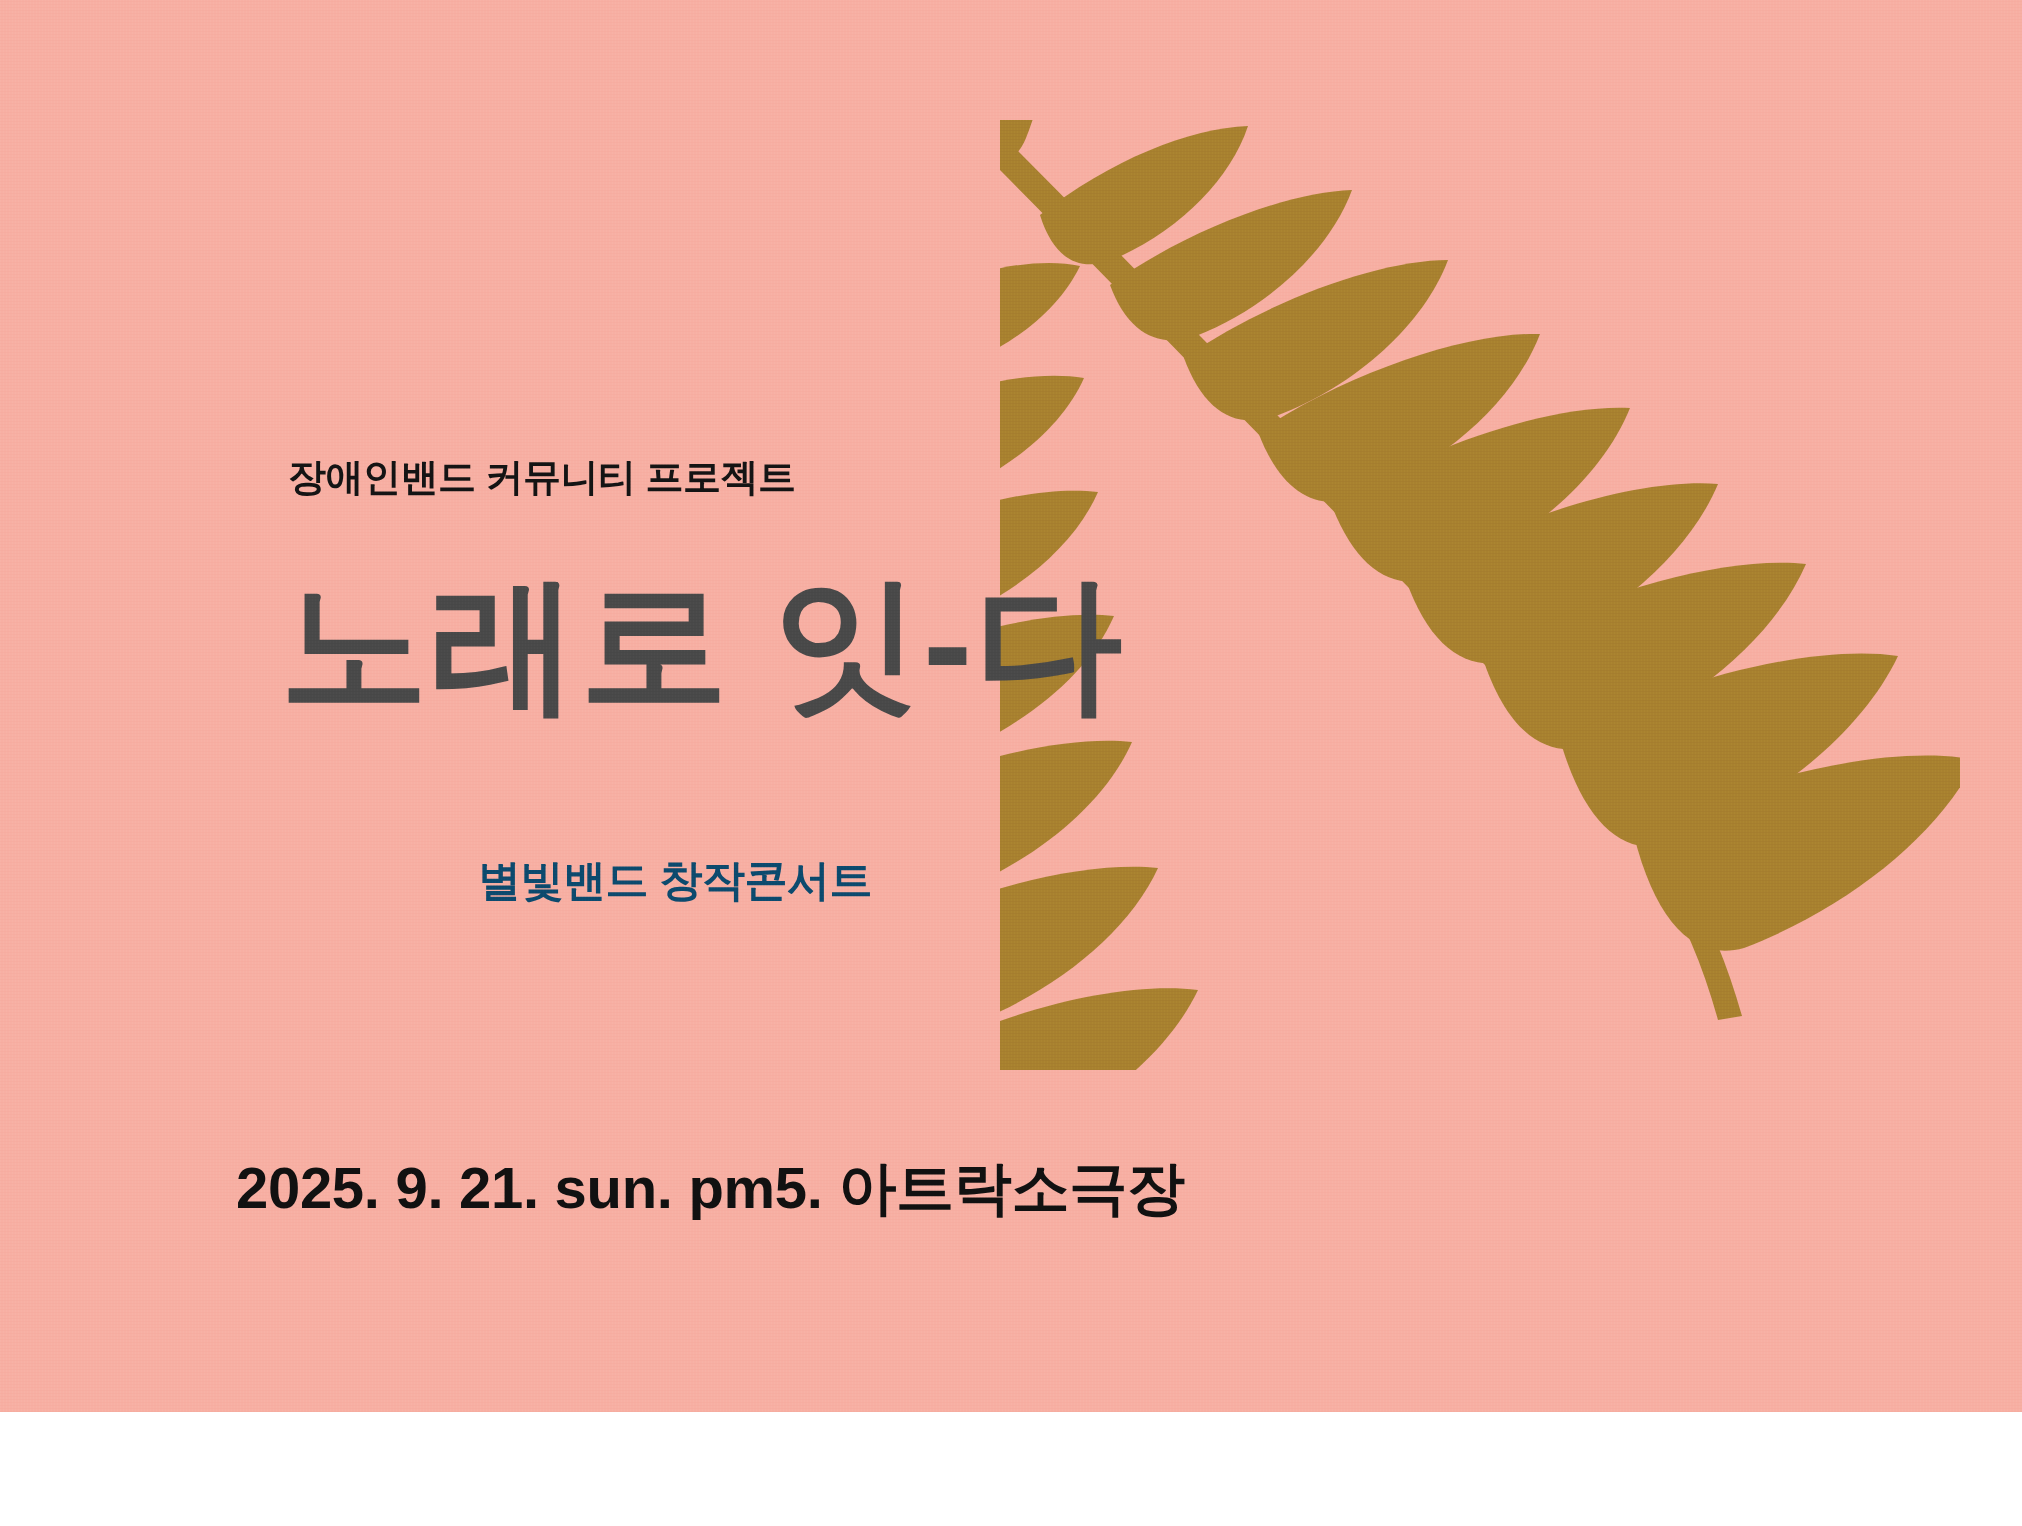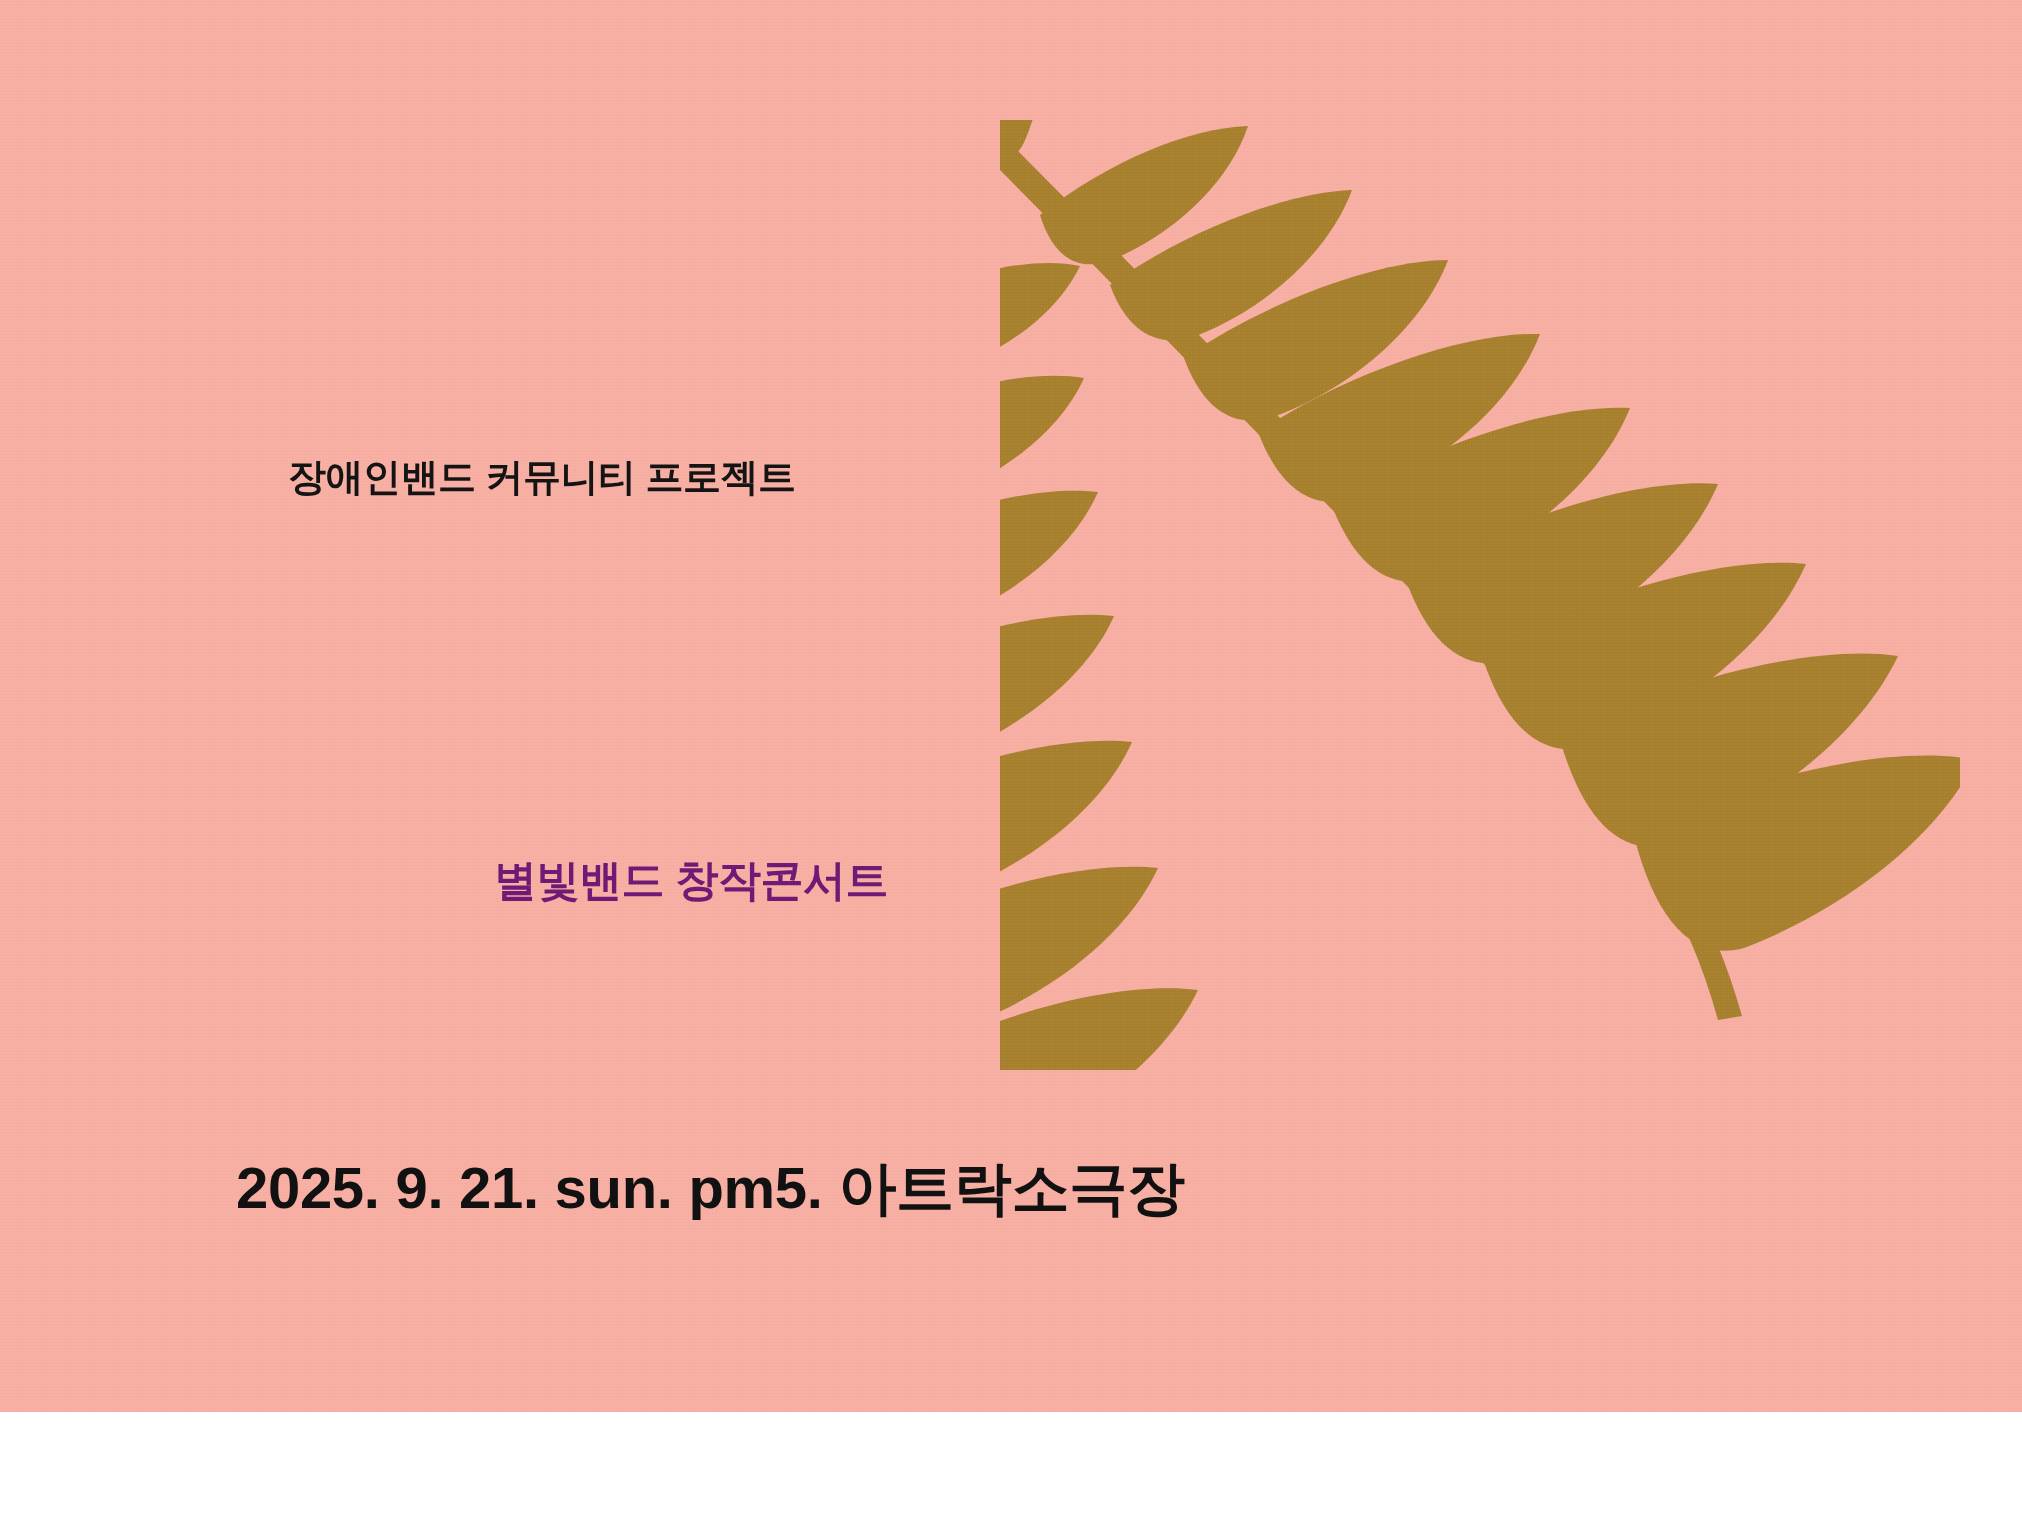--- a/index.html
+++ b/index.html
@@ -52,23 +52,22 @@
     color:#494949;
     white-space:nowrap;
     line-height:1;
   }
   .subline{
     position:absolute;
     left:478px; top:852px;
     font-size:43px;
     font-weight:700;
     letter-spacing:-0.5px;
-    color:#701a75;
+    color:#0c4a6e;
     white-space:nowrap;
-    margin-left:16px;
   }
   .infoline{
     position:absolute;
     left:236px; top:1150px;
     font-size:58px;
     font-weight:700;
     letter-spacing:-0.3px;
     color:#111111;
     white-space:nowrap;
   }
@@ -111,20 +110,21 @@
       <path d="M -172 578 C -76 518, 42 488, 114 496 C 86 560, 10 618, -78 646 C -124 658, -156 632, -172 578 Z"></path>
       <path d="M -170 708 C -70 646, 56 614, 132 622 C 102 690, 22 752, -72 782 C -120 794, -154 764, -170 708 Z"></path>
       <path d="M -158 838 C -54 774, 78 740, 158 748 C 126 818, 42 882, -56 914 C -106 926, -142 896, -158 838 Z"></path>
       <path d="M -130 962 C -22 896, 114 860, 198 870 C 164 942, 76 1008, -26 1042 C -78 1054, -114 1022, -130 962 Z"></path>
 
       <path d="M -38 10 C -30 -60, 0 -136, 30 -170 C 52 -122, 52 -46, 26 18 C 12 52, -22 58, -38 10 Z"></path>
     </g>
   </svg>
 
   <div class="kicker">장애인밴드 커뮤니티 프로젝트</div>
+  <div class="headline" style="color: rgb(73, 73, 73);">노래로 잇-다</div>
   <div class="subline">별빛밴드 창작콘서트</div>
   <div class="infoline">2025. 9. 21. sun. pm5.  아트락소극장</div>
 
   <div id="logos">
 
     
     
 
     
     

